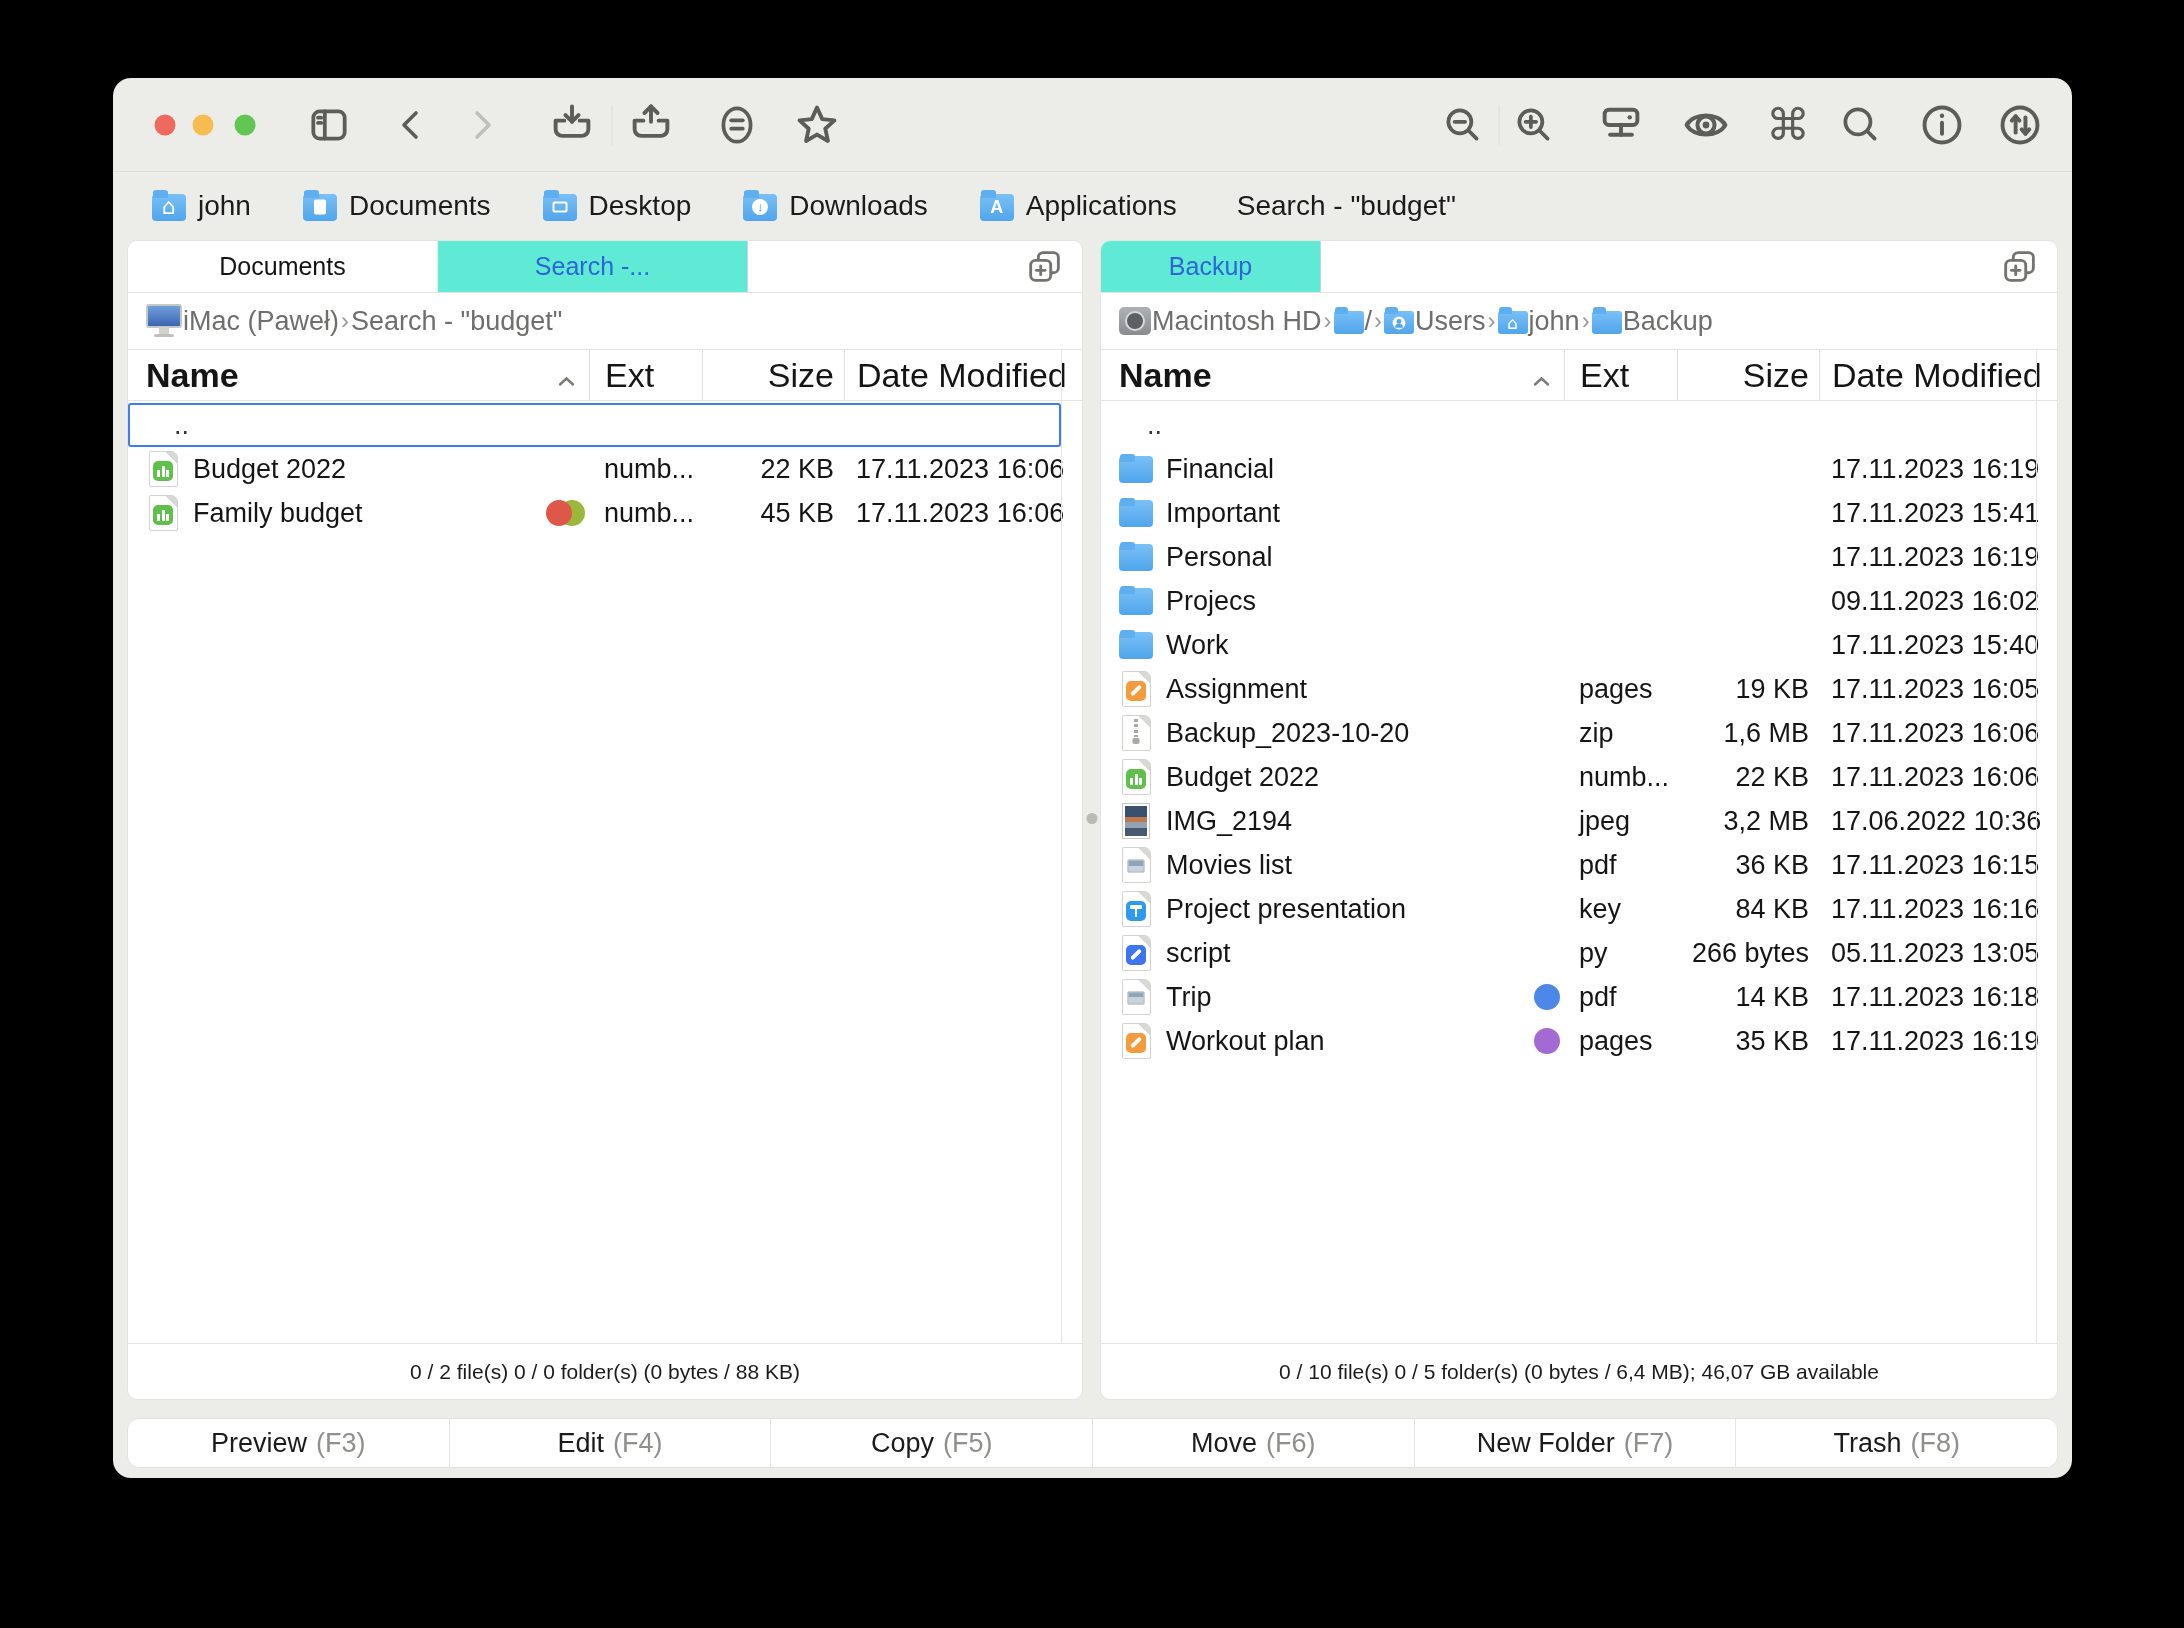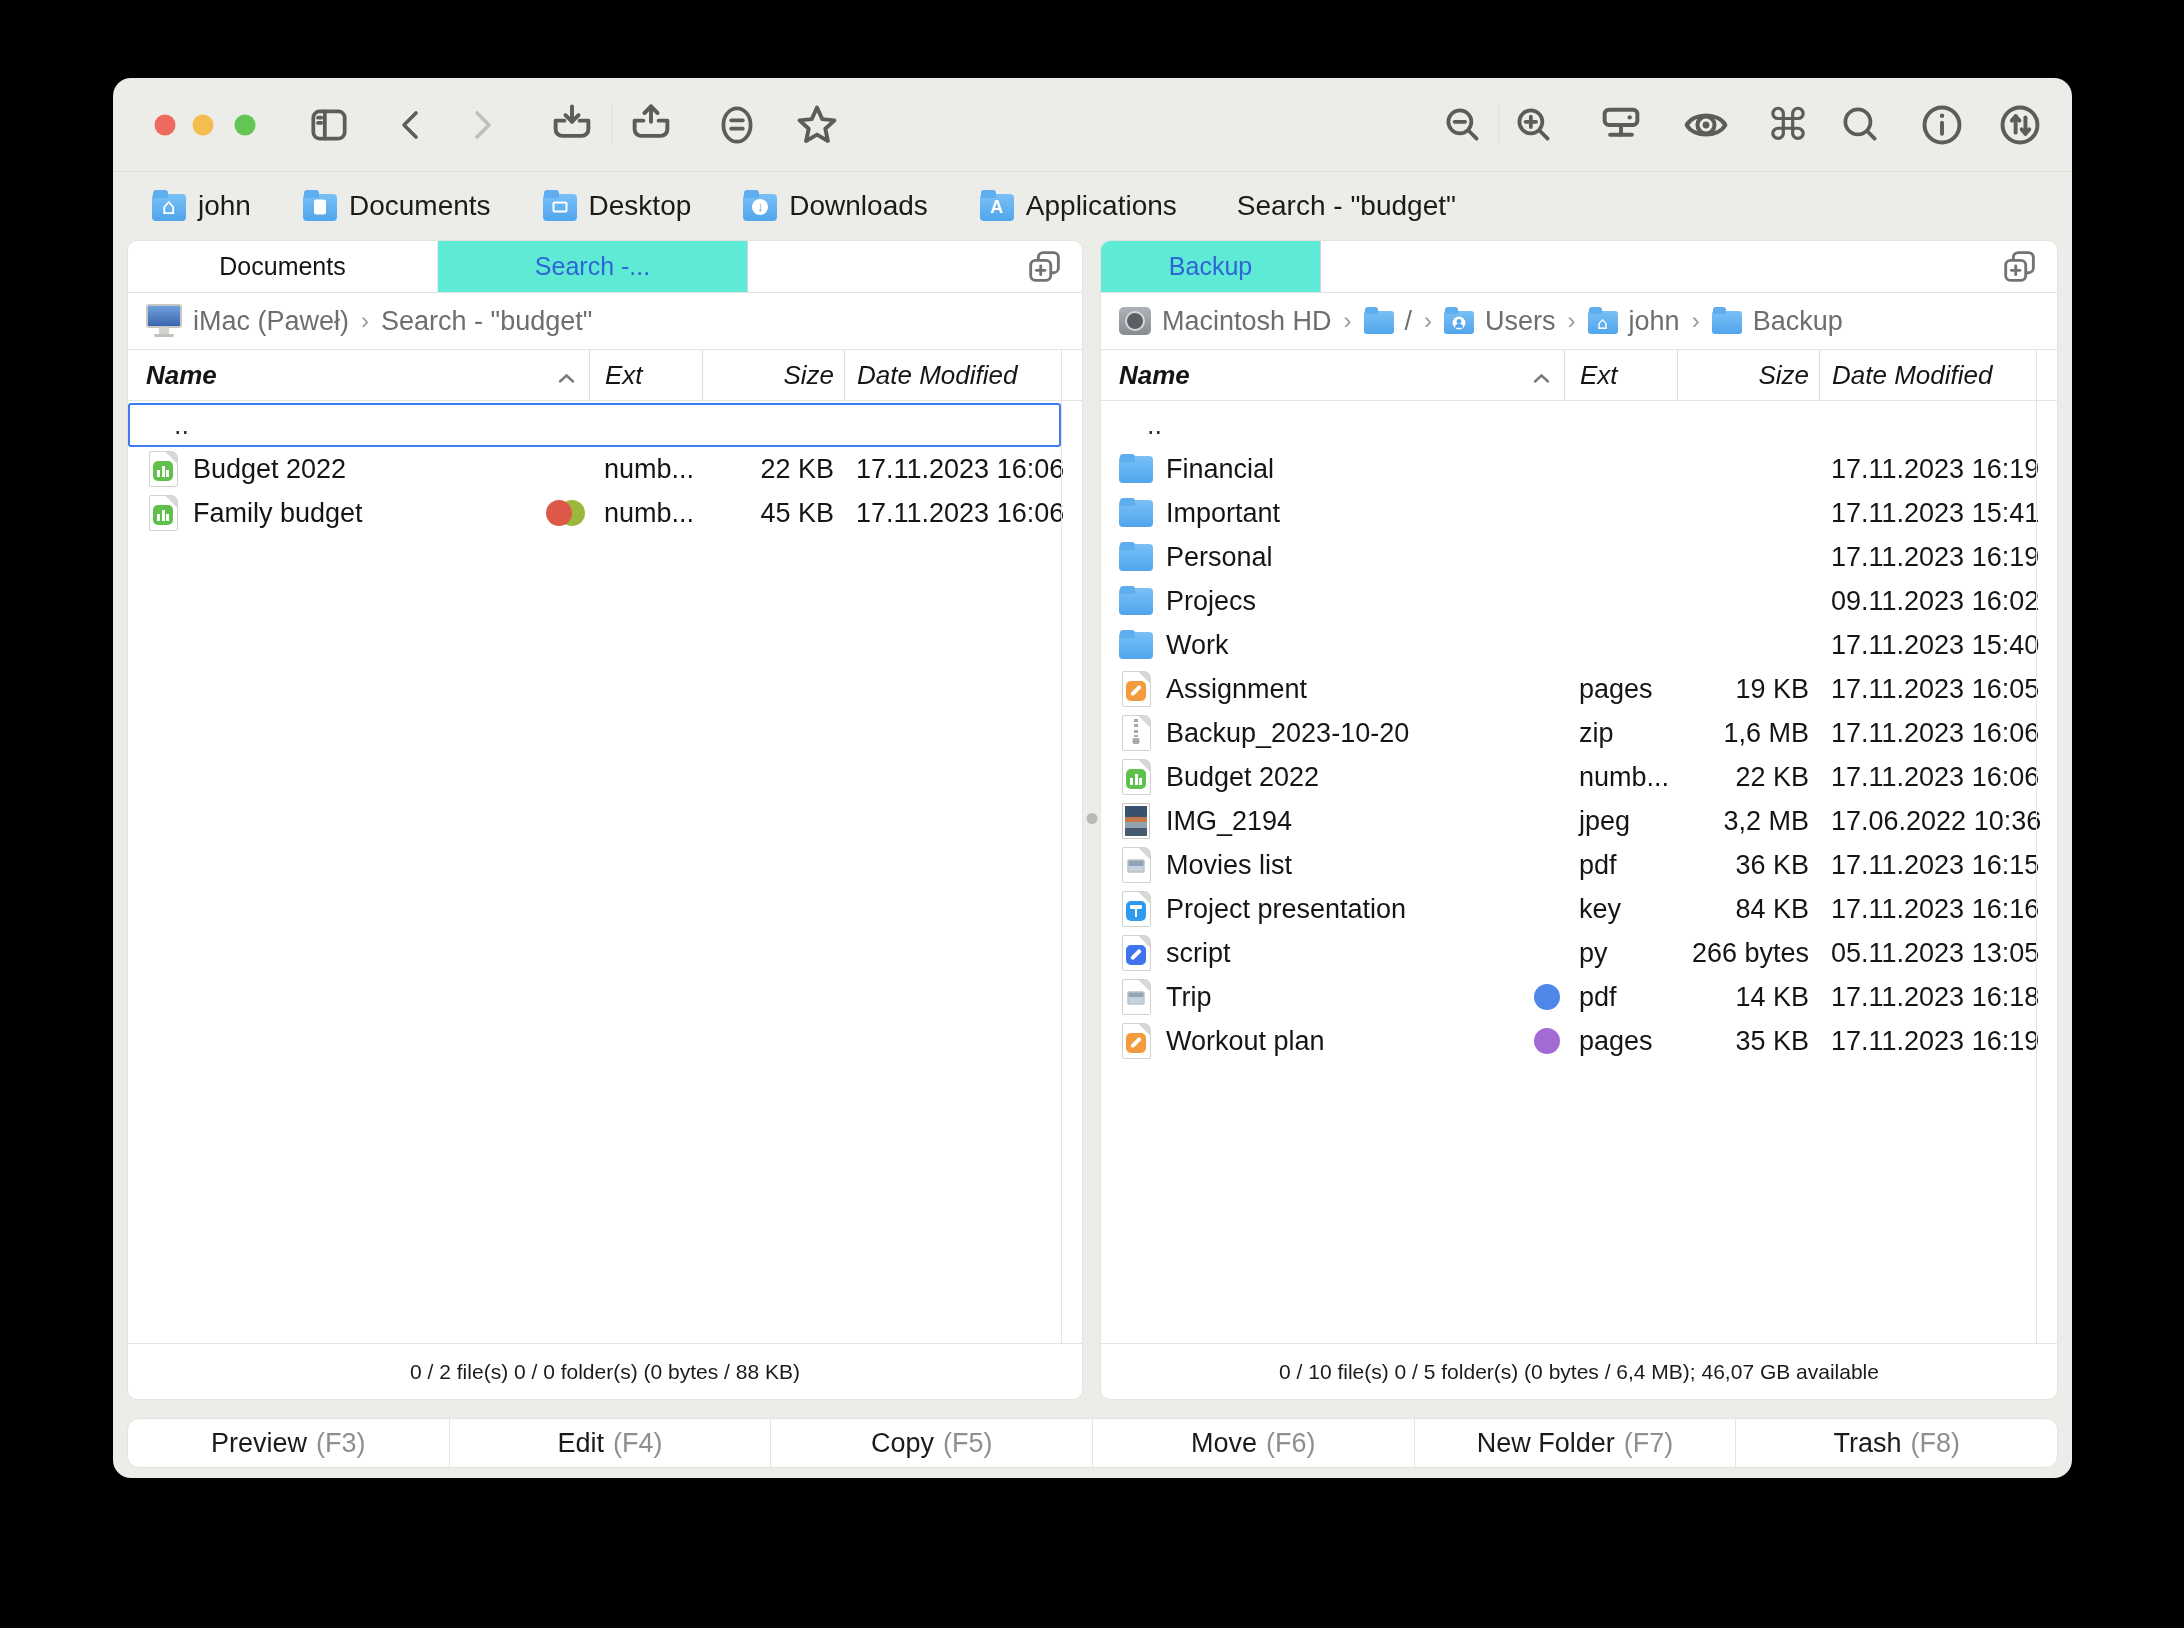--- a/index.html
+++ b/index.html
@@ -56,40 +56,40 @@
 
   .tabbar { height:52px; display:flex; border-bottom:1px solid #E4E4E0; flex:none; }
   .tab { width:310px; display:flex; align-items:center; justify-content:center;
          font-size:25px; color:#141414; border-right:1px solid #ECECE9; }
   .pane-right .tab { width:220px; }
   .tab.active { background:#5eead4; color:#2E65D6; border-right:1px solid #C3D4F0;text-align:center; }
   .newtab { margin-left:auto; margin-right:16px; align-self:center; background:none; border:none;
             display:flex; align-items:center; }
   .newtab svg { stroke:#73746F; fill:none; stroke-width:3; stroke-linecap:round; }
 
-  .pathbar { height:57px; display:flex; align-items:center; padding-left:18px; gap:11px;
+  .pathbar { height:57px; display:flex; align-items:center; padding-left:18px; gap:1px;
              font-size:27px; color:#6E6E6C; border-bottom:1px solid #E4E4E0; flex:none; white-space:nowrap; }
   .pathbar .psep { color:#9a9a97; font-size:24px; padding:0 1px; }
   .pfolder { position:relative; width:30px; height:23px; border-radius:3px;
              background:linear-gradient(180deg,#79C0F6,#50A5EC); flex:none; margin-top:3px; }
   .pfolder::before { content:""; position:absolute; top:-4px; left:1px; width:13px; height:7px;
              border-radius:3px 3px 0 0; background:#5FAEF0; }
   .pfolder i { position:absolute; left:50%; top:50%; transform:translate(-50%,-50%); color:#fff; font-style:normal; }
   .imac-ic { position:relative; width:36px; height:34px; flex:none; }
   .imac-ic .scr { position:absolute; left:0; top:0; width:36px; height:24px; border-radius:3px;
              background:linear-gradient(180deg,#6FA0DC,#3C65B0); border:2px solid #C6C6C3; }
   .imac-ic .std { position:absolute; left:50%; top:23px; transform:translateX(-50%); width:10px; height:7px; background:#D2D2CF; }
   .imac-ic .bse { position:absolute; left:50%; top:30px; transform:translateX(-50%); width:20px; height:3px; background:#C0C0BD; border-radius:2px; }
   .drive-ic { position:relative; width:32px; height:28px; border-radius:5px; flex:none;
              background:linear-gradient(180deg,#AEB2B6,#888C90); }
   .drive-ic::before { content:""; position:absolute; left:50%; top:50%; transform:translate(-50%,-50%);
              width:16px; height:16px; border-radius:50%; background:#5C6066; border:2px solid #D8D9DA; }
 
-  .listheader { height:51px; display:flex; align-items:center; font-size:26px; color:#151515;
-                border-bottom:1px solid #E4E4E0; flex:none;font-style:italic; }
+  .listheader { height:51px; display:flex; align-items:center; font-size:34px; color:#151515;
+                border-bottom:1px solid #E4E4E0; flex:none; }
   .hname { flex:1; display:flex; align-items:center; padding-left:18px; font-weight:bold; }
   .hcaret { margin-left:auto; margin-right:14px; }
   .hcaret svg { stroke:#7A7A77; fill:none; stroke-width:2.4; stroke-linecap:round; }
   .hext { width:113px; padding-left:15px; border-left:1px solid #DDDDD9; align-self:stretch; display:flex; align-items:center; }
   .hsize { width:142px; padding-right:10px; justify-content:flex-end; border-left:1px solid #DDDDD9; align-self:stretch; display:flex; align-items:center; }
   .hdate { width:238px; padding-left:12px; border-left:1px solid #DDDDD9; align-self:stretch; display:flex; align-items:center; }
 
   .list { flex:1; overflow:hidden; padding-top:2px; }
   .row { height:44px; display:flex; align-items:center; font-size:27px; color:#151515; margin-right:21px; }
   .row.focused { outline:2px solid #3D7DF2; outline-offset:-2px; border-radius:3px; }

